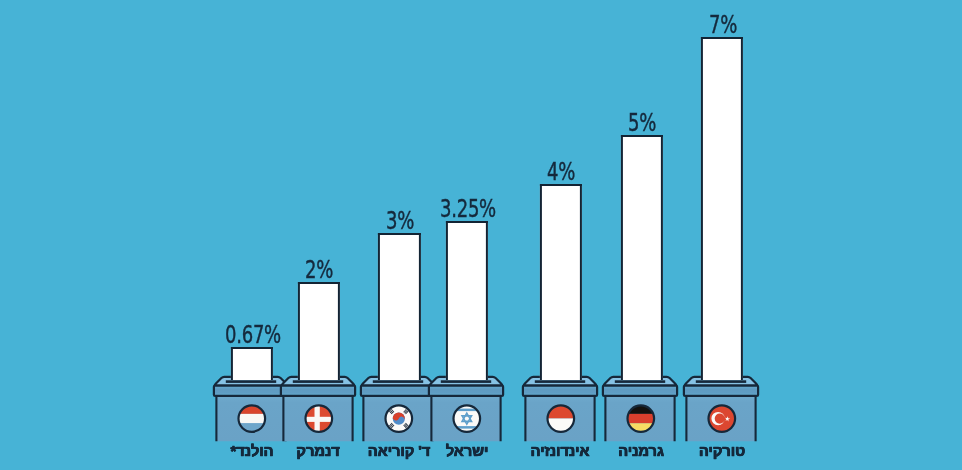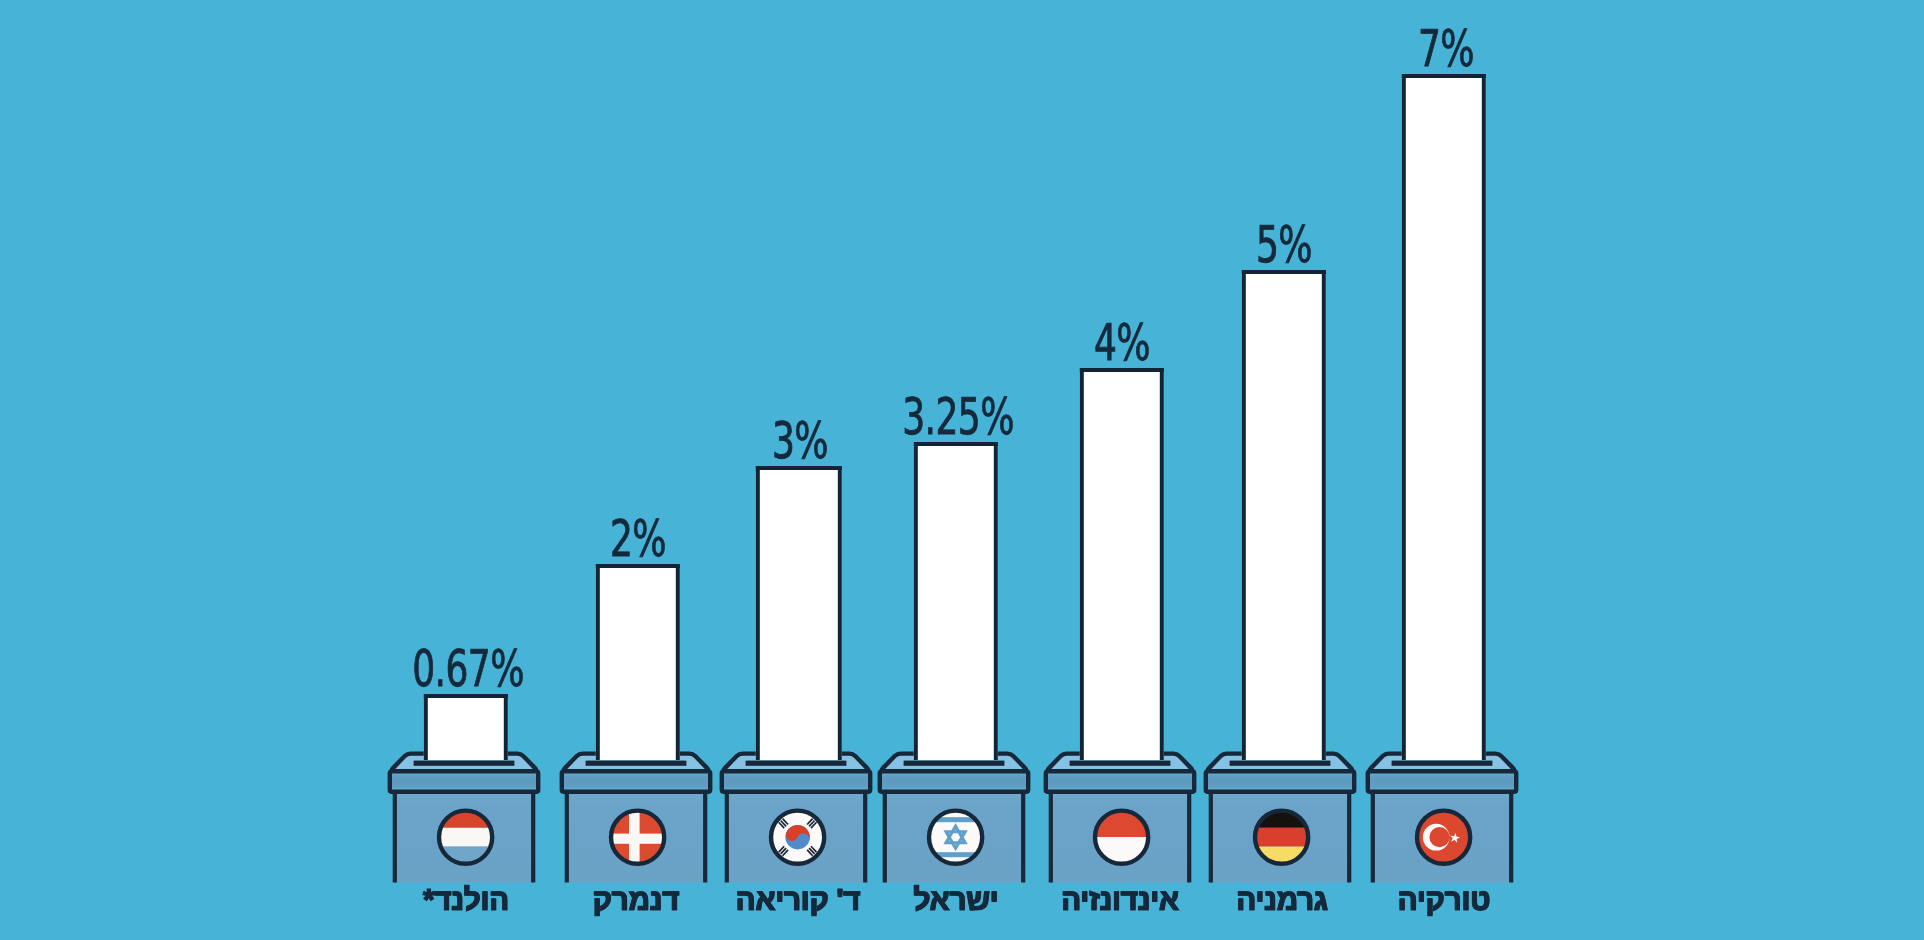--- a/index.html
+++ b/index.html
@@ -26,21 +26,21 @@
        text-shadow:0.35px 0 0 #15293c,-0.35px 0 0 #15293c;
        direction:rtl;white-space:nowrap;text-align:center;
        transform:translateX(-50%) scaleX(0.97);transform-origin:center center;}
   .boxsvg{position:absolute;left:50%;transform:translateX(-50%);}
   svg{display:block;overflow:visible;}
 </style>
 </head>
 <body>
 
 <div id="stage">
-    <div class="col" style="left: 172px;">
+    <div class="col" style="left: 191px;">
       <div class="vlabel" style="top: 322.277px; margin-left: 1.8px;">0.67%</div>
       <div class="boxsvg" style="top: 372px;">
         <svg width="90" height="74" viewBox="-45 -3 90 74">
   <defs>
     <linearGradient id="rimg0" x1="0" y1="0" x2="0" y2="1">
       <stop offset="0" stop-color="#64aed4"></stop>
       <stop offset="0.35" stop-color="#5f9ac0"></stop>
       <stop offset="0.72" stop-color="#5f9dc3"></stop>
       <stop offset="1" stop-color="#66b2d7"></stop>
     </linearGradient>
@@ -174,21 +174,21 @@
                 </g>
   </g>
  </g>
     <circle cx="0" cy="0" r="13.3" fill="none" stroke="#16283a" stroke-width="2.2"></circle>
   </g>
  </svg>
       </div>
       <div class="bar" style="width: 42.2px; margin-left: 1.3px; top: 233.33px; height: 146.97px;"></div>
       <div class="clabel" style="top: 443px; margin-left: 0.6px;">ד' קוריאה</div>
     </div>
-    <div class="col" style="left: 417px;">
+    <div class="col" style="left: 406px;">
       <div class="vlabel" style="top: 195.882px; margin-left: 1.8px;">3.25%</div>
       <div class="boxsvg" style="top: 372px;">
         <svg width="90" height="74" viewBox="-45 -3 90 74">
   <defs>
     <linearGradient id="rimg3" x1="0" y1="0" x2="0" y2="1">
       <stop offset="0" stop-color="#64aed4"></stop>
       <stop offset="0.35" stop-color="#5f9ac0"></stop>
       <stop offset="0.72" stop-color="#5f9dc3"></stop>
       <stop offset="1" stop-color="#66b2d7"></stop>
     </linearGradient>

